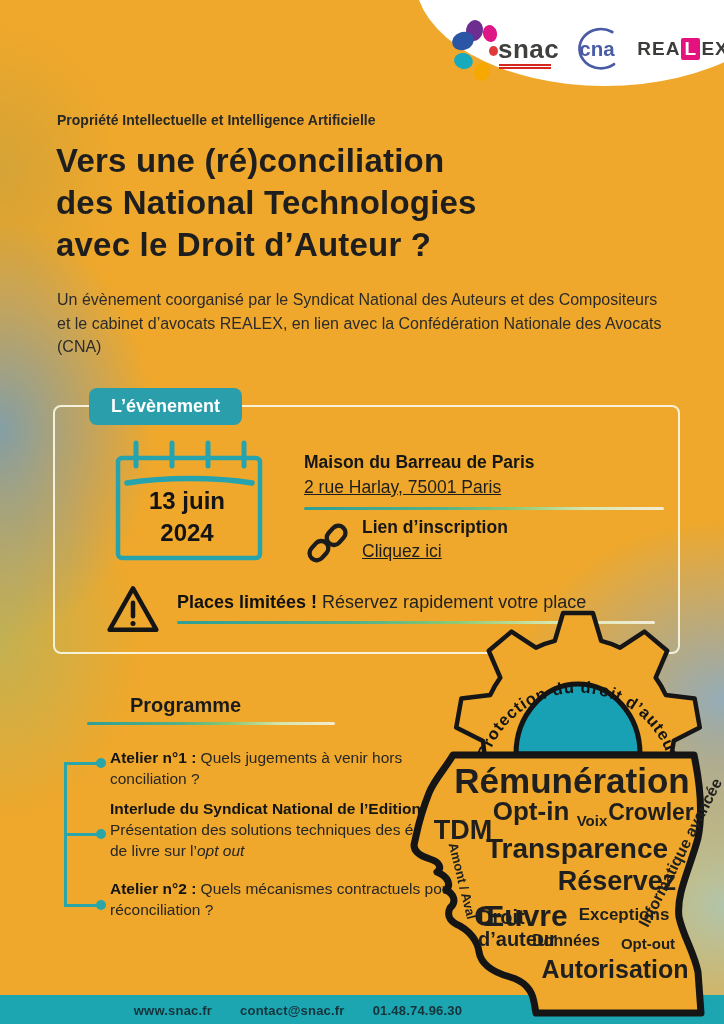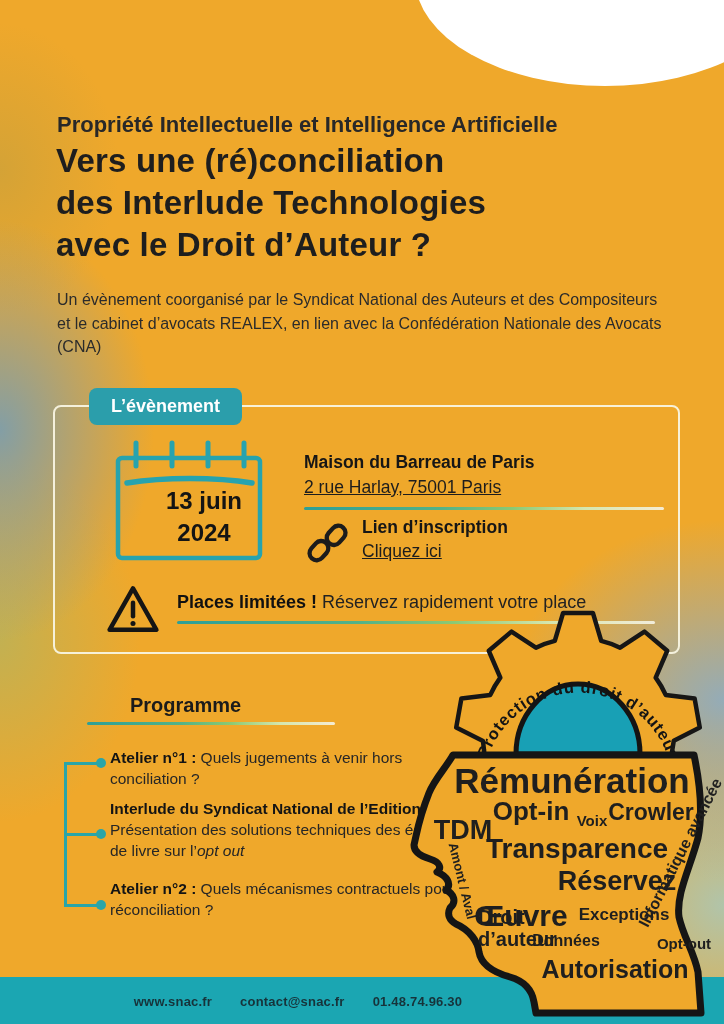--- a/index.html
+++ b/index.html
@@ -18,30 +18,30 @@
   .snac-dots{position:relative;width:46px;height:58px;flex:none;}
   .dot{position:absolute;border-radius:50%;}
   .snac-text{font-size:26px;font-weight:600;color:#3F3F3E;letter-spacing:.5px;line-height:1;}
   .snac-tagline{position:absolute;left:47px;bottom:9px;width:52px;height:5px;
     background:linear-gradient(#D4281E 2px, transparent 2px, transparent 3px, #D4281E 3px);}
   .cna-logo{width:54px;height:50px;flex:none;}
   .realex-logo{display:flex;align-items:center;font-size:19px;font-weight:700;color:#3C3C3B;letter-spacing:1px;}
   .realex-l{display:inline-flex;align-items:center;justify-content:center;width:19px;height:22px;margin:0 1px;
     background:#E5117E;color:#fff;border-radius:2px;}
   
-  .kicker{position:absolute;left:57px;top:112px;font-size:22px;font-weight:600;color:#282828;text-align:center;}
+  .kicker{position:absolute;left:57px;top:112px;font-size:14px;font-weight:600;color:#282828;text-align:center;}
   .title{position:absolute;left:56px;top:140px;font-size:33px;line-height:1.27;font-weight:800;color:#1E1E1E;letter-spacing:.2px;}
   .subtitle{position:absolute;left:57px;top:288px;width:608px;font-size:16px;line-height:1.47;font-weight:500;color:#2B2B2B;}
   
   .event-box{position:absolute;left:53px;top:405px;width:623px;height:245px;
     border:2px solid rgba(248,244,226,.95);border-radius:8px;}
   .event-badge{position:absolute;left:34px;top:-19px;padding:8px 22px;background:#2B9EAB;border-radius:8px;
     color:#fff;font-size:18px;font-weight:700;}
   .calendar{position:absolute;left:59px;top:33px;width:150px;height:122px;}
-  .calendar-date{position:absolute;left:74px;top:78px;width:150px;text-align:center;color:#141414;
+  .calendar-date{position:absolute;left:57px;top:78px;width:150px;text-align:center;color:#141414;
     font-size:24px;font-weight:800;line-height:1.35;}
   .venue{position:absolute;left:249px;top:45px;font-size:17.5px;font-weight:700;color:#161616;}
   .address{position:absolute;left:249px;top:70px;font-size:17.5px;font-weight:500;color:#1d1d1d;
     text-decoration:underline;cursor:pointer;}
   .divider, .underline{height:3px;border-radius:2px;
     background:linear-gradient(90deg,#2E9F96 0%,#54B287 38%,#8CC973 58%,#D5E6AE 78%,rgba(246,243,229,.9) 100%);}
   .event-divider{position:absolute;left:249px;top:100px;width:360px;}
   .link-icon{position:absolute;left:252px;top:112px;width:42px;height:48px;}
   .reg-label{position:absolute;left:307px;top:110px;font-size:17.5px;font-weight:700;color:#161616;}
   .reg-link{position:absolute;left:307px;top:134px;font-size:17.5px;font-weight:500;color:#1d1d1d;
@@ -60,36 +60,59 @@
   .prog-item b{font-weight:700;color:#141414;}
   .prog-item i{font-style:italic;}
   
   .head-art{position:absolute;left:0;top:0;width:724px;height:1024px;pointer-events:none;z-index:3;}
   .wordcloud{position:absolute;left:0;top:0;width:724px;height:1024px;z-index:4;pointer-events:none;}
   .word{position:absolute;transform:translate(-50%,-50%);color:#1F1F1F;font-weight:600;white-space:nowrap;line-height:1.05;}
   .word.rot-nose{transform:translate(-50%,-50%) rotate(76deg);}
   .word.rot-back{transform:translate(-50%,-50%) rotate(-63deg);}
   .word.two-line{white-space:normal;width:86px;text-align:left;line-height:1.12;}
   
-  .footer-bar{position:absolute;left:0;bottom:0;width:724px;height:47px;background:#1BA6B2;z-index:2;
+  .footer-bar{position:absolute;left:0;bottom:0;width:724px;height:29px;background:#1BA6B2;z-index:2;
     display:flex;align-items:center;justify-content:center;gap:28px;transform:none;}
   .footer-inner{display:flex;gap:28px;transform:translateX(-64px);padding-top:2px;}
   .footer-item{font-size:13px;font-weight:700;color:#17333A;letter-spacing:.2px;}
 </style>
 </head>
 <body>
 
 <div class="poster">
 
   <div class="top-blob"></div>
+  <div class="logo-row">
+    <div class="snac-logo">
+      <div class="snac-dots">
+        <span class="dot" style="left:14px;top:0;width:17px;height:21px;background:#6E2D90;transform:rotate(12deg);"></span>
+        <span class="dot" style="left:31px;top:5px;width:14px;height:17px;background:#DE1686;transform:rotate(-14deg);"></span>
+        <span class="dot" style="left:0;top:12px;width:22px;height:18px;background:#2B55A5;transform:rotate(-18deg);"></span>
+        <span class="dot" style="left:2px;top:33px;width:19px;height:16px;background:#16AABC;transform:rotate(14deg);"></span>
+        <span class="dot" style="left:22px;top:42px;width:16px;height:19px;background:#F6A800;transform:rotate(20deg);"></span>
+        <span class="dot" style="left:37px;top:26px;width:9px;height:10px;background:#E03A3C;"></span>
+      </div>
+      <span class="snac-text">snac</span>
+      <span class="snac-tagline"></span>
+    </div>
+    <svg class="cna-logo" viewBox="0 0 60 56">
+      <path d="M 46 9 A 24 22 0 1 0 48 45" stroke="#4A5BA6" stroke-width="3" fill="none" stroke-linecap="round"></path>
+      <text x="9" y="36" font-size="23" font-weight="600" fill="#4A5BA6">cna</text>
+    </svg>
+    <div class="realex-logo">
+      <span>REA</span>
+        <span class="realex-l">L</span>
+        <span>EX</span>
+    </div>
+  </div>
 
   <div class="kicker">Propriété Intellectuelle et Intelligence Artificielle</div>
   <div class="title">
     <div>Vers une (ré)conciliation</div>
-    <div>des Interlude Technologies</div>
+    <div>des National Technologies</div>
     <div>avec le Droit d’Auteur ?</div>
   </div>
   <div class="subtitle">Un évènement coorganisé par le Syndicat National des Auteurs et des Compositeurs et le cabinet d’avocats REALEX, en lien avec la Confédération Nationale des Avocats (CNA)</div>
 
   <div class="event-box">
     <div class="event-badge">L’évènement</div>
 
     <svg class="calendar" viewBox="0 0 150 122">
       <line x1="22" y1="3" x2="22" y2="26" stroke="#27A3AE" stroke-width="5" stroke-linecap="round"></line>
       <line x1="58" y1="3" x2="58" y2="26" stroke="#27A3AE" stroke-width="5" stroke-linecap="round"></line>
@@ -196,18 +219,18 @@
     <span class="word" style="left:592px;top:821px;font-size:15px;">Voix</span>
     <span class="word" style="left:651px;top:812px;font-size:23px;">Crowler</span>
     <span class="word" style="left:463px;top:830px;font-size:27px;">TDM</span>
     <span class="word" style="left:577px;top:849px;font-size:28px;">Transparence</span>
     <span class="word rot-nose" style="left:462px;top:881px;font-size:13px;">Amont / Aval</span>
     <span class="word two-line" style="left:521px;top:928px;font-size:20px;">Droit d’auteur</span>
     <span class="word" style="left:617px;top:881px;font-size:27px;">Réservez</span>
     <span class="word" style="left:521px;top:916px;font-size:30px;">Œuvre</span>
     <span class="word" style="left:624px;top:915px;font-size:17px;">Exceptions</span>
     <span class="word" style="left:566px;top:941px;font-size:16px;">Données</span>
-    <span class="word" style="left:648px;top:944px;font-size:15px;margin-left:36px;">Opt-out</span>
+    <span class="word" style="left:648px;top:944px;font-size:15px;">Opt-out</span>
     <span class="word" style="left:615px;top:969px;font-size:25px;">Autorisation</span>
     <span class="word rot-back" style="left:681px;top:853px;font-size:16px;">Informatique avancée</span>
   </div>
 
 </div>
 
 </body></html>

